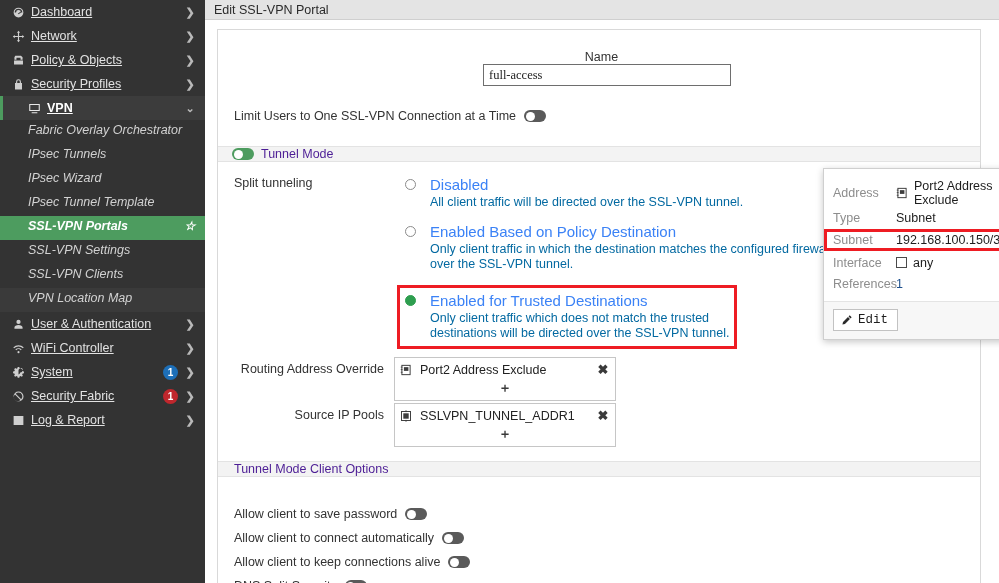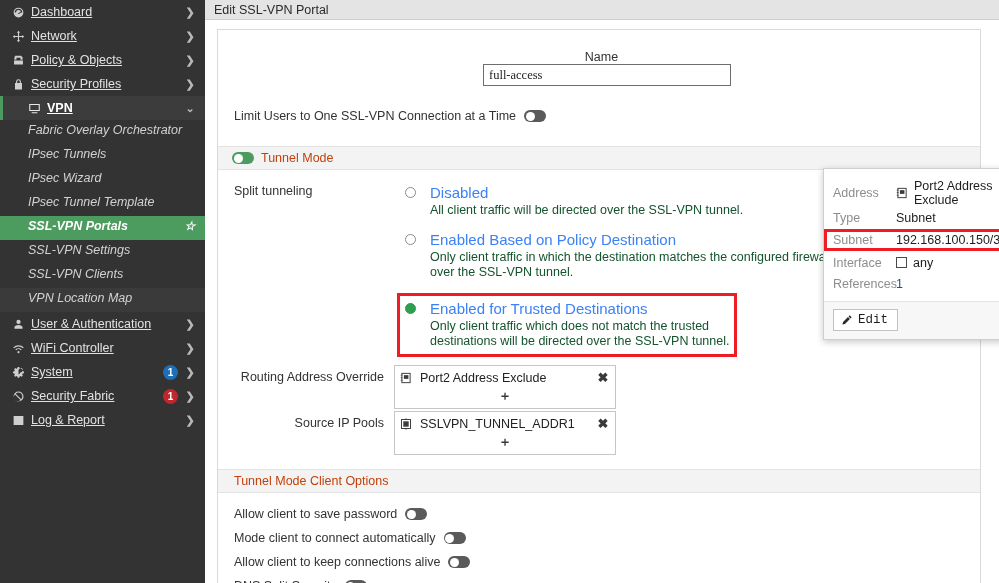--- a/index.html
+++ b/index.html
@@ -119,43 +119,43 @@
     width: 9px; height: 9px; border-radius: 50%;
     background: #ffffff;
   }
   .toggle.on { background: #4d9c5f; }
   .toggle.on::after { left: 1.5px; }
 
   .section-head {
     background: #f3f3f3;
     border-top: 1px solid #e3e3e3;
     border-bottom: 1px solid #e3e3e3;
-    height: 24px; display: flex; align-items: center;
+    height: 16px; display: flex; align-items: center;
     padding-left: 16px;
-    font-size: 12.5px; color: #c2410c;
+    font-size: 12.5px; color: #4c1d95;
   }
   .section-head .t { margin-left: 7px; }
   .section-head.plain { padding-left: 14px; }
 
   
   .split-wrap { display: flex; padding: 14px 0 0 16px; }
   .split-label { width: 160px; flex:0 0 160px; font-size:12.5px; color:#333; }
   .split-opts { flex: 1 1 auto; position: relative; padding-left: 11px;}
   .opt { display: flex; margin-bottom: 13px; }
   .opt .radio {
     flex: 0 0 11px; width: 11px; height: 11px;
     border: 1px solid #8b8b8b; border-radius: 50%;
     margin-top: 3px; background: #fff;
   }
   .opt .radio.sel {
     background: #2e9e4f; border-color: #2e9e4f;
   }
   .opt .otxt { padding-left: 14px; }
   .opt .ohead { font-size: 15px; font-weight: normal; color:#3b82f6; }
-  .opt .odesc { font-size: 12.5px; color:#14532d; line-height: 15px; margin-top:1px;}
+  .opt .odesc { font-size: 12.5px; color:#0369a1; line-height: 15px; margin-top:1px;}
   .opt.boxed {
     border: 3px solid #ee1c23;
     margin-left: -8px; padding: 4px 0 5px 5px;
     margin-bottom: 6px; width: 340px;
   }
 
   .field-row { display: flex; align-items: flex-start; margin-top: 2px; padding-left: 16px;}
   .field-lbl {
     width: 160px; flex:0 0 160px; text-align: right; padding-right: 10px;
     font-size: 12.5px; color:#333; padding-top: 5px;
@@ -446,26 +446,26 @@
             <span class="cx">✖</span>
           </div>
           <div class="plus">＋</div>
         </div>
       </div>
 
       <div class="section-head" style="margin-top:14px;">
         <span>Tunnel Mode Client Options</span>
       </div>
 
-      <div class="opt-line" style="margin-top:9px;align-items:center;">
+      <div class="opt-line" style="margin-top:25px;align-items:center;">
         <span class="ol">Allow client to save password</span>
         <span class="toggle"></span>
       </div>
       <div class="opt-line">
-        <span class="ol">Mode client to connect automatically</span>
+        <span class="ol">Allow client to connect automatically</span>
         <span class="toggle"></span>
       </div>
       <div class="opt-line">
         <span class="ol">Allow client to keep connections alive</span>
         <span class="toggle"></span>
       </div>
       <div class="opt-line">
         <span class="ol">DNS Split Security</span>
         <span class="toggle"></span>
       </div>

